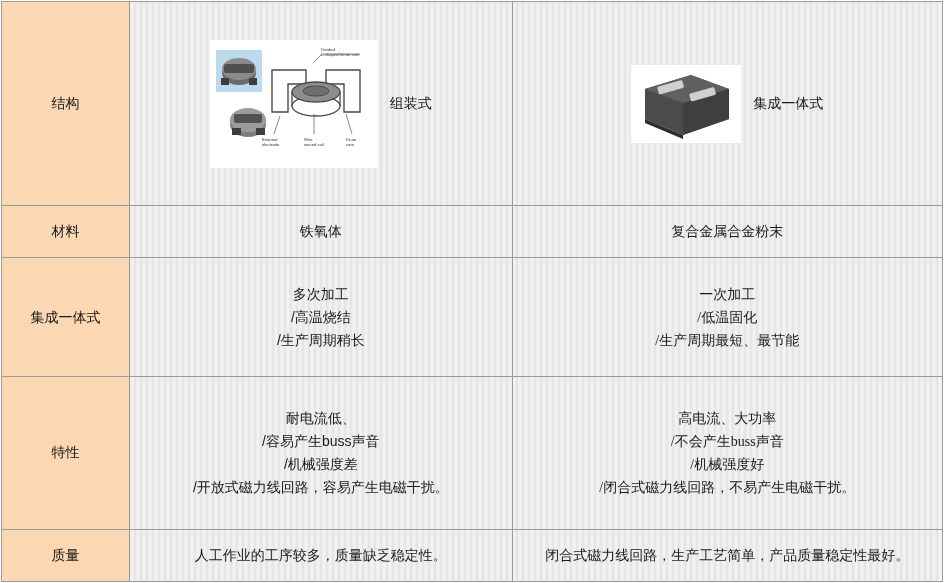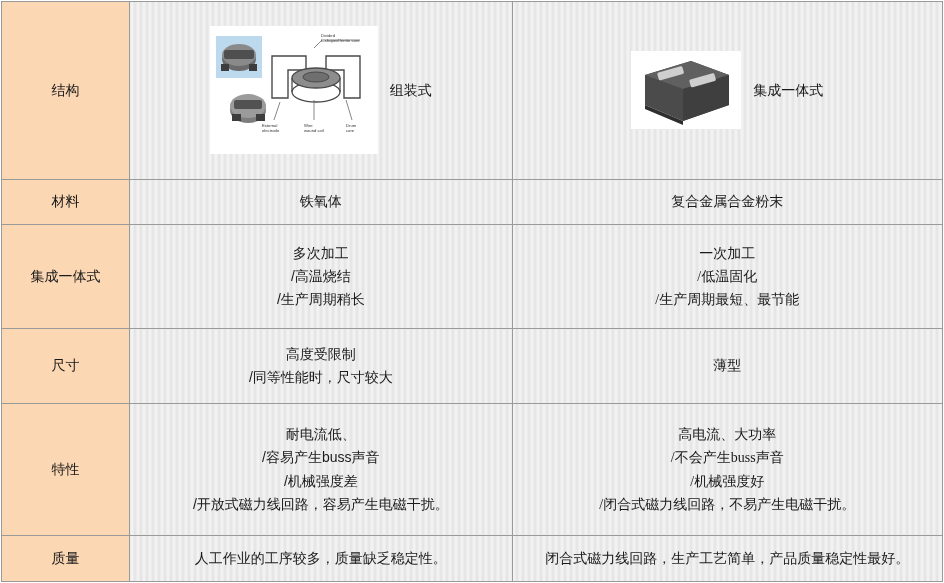--- a/index.html
+++ b/index.html
@@ -180,26 +180,20 @@
       <tr>
         <td class="row-head">集成一体式</td>
         <td class="col-a multiline">多次加工
 /高温烧结
 /生产周期稍长</td>
         <td class="col-b multiline">一次加工
 /低温固化
 /生产周期最短、最节能</td>
       </tr>
 
-      <tr>
-        <td class="row-head">尺寸</td>
-        <td class="col-a multiline">高度受限制
-/同等性能时，尺寸较大</td>
-        <td class="col-b multiline">薄型</td>
-      </tr>
 
       <tr>
         <td class="row-head">特性</td>
         <td class="col-a multiline">耐电流低、
 /容易产生buss声音
 /机械强度差
 /开放式磁力线回路，容易产生电磁干扰。</td>
         <td class="col-b multiline">高电流、大功率
 /不会产生buss声音
 /机械强度好

